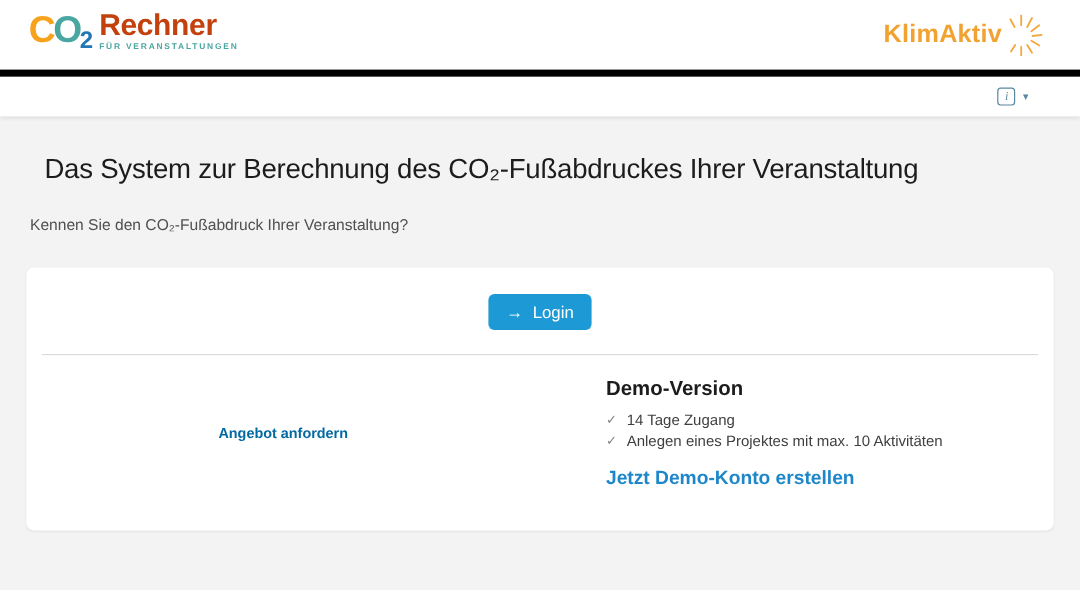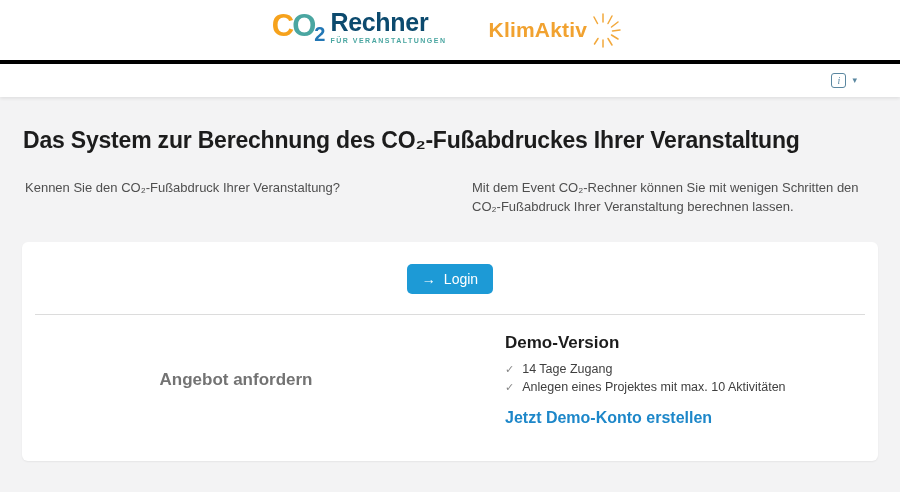--- a/index.html
+++ b/index.html
@@ -1,63 +1,63 @@
 <!DOCTYPE html>
 <html><head>
 <meta charset="utf-8">
 <style>
   * { margin:0; padding:0; box-sizing:border-box; }
   html, body { width:900px; height:492px; overflow:hidden; }
   body { background:#f3f3f4; font-family:"Liberation Sans","DejaVu Sans",sans-serif; }
 
   
-  .header { height:64px; background:#fff; display:flex; justify-content:center;
-            align-items:center; padding:0 30px 0 24px; border-bottom:4px solid #000000; }
+  .header { height:64px; background:#fff; display:flex; justify-content:space-between;
+            align-items:center; padding:0 30px 0 24px; border-bottom:6px solid #000000; }
   .logo { display:flex; align-items:flex-start; gap:5px; cursor:pointer; }
   .logo-mark { font-weight:bold; font-size:31px; line-height:40px; letter-spacing:-2px; white-space:nowrap; }
   .logo-c { color:#f6a21c; }
   .logo-o { color:#4aa6a1; }
   .logo-2 { color:#2277b5; font-size:20px; vertical-align:-5px; letter-spacing:0; }
   .logo-text { display:flex; flex-direction:column; padding-top:4px; }
-  .logo-name { color:#0c4a6e; font-size:25px; font-weight:bold; line-height:25px; letter-spacing:-0.3px; }
+  .logo-name { color:#c2410c; font-size:25px; font-weight:bold; line-height:25px; letter-spacing:-0.3px; }
   .logo-sub { color:#4aa6a1; font-size:7px; font-weight:bold; letter-spacing:1.5px; margin-top:2px; }
 
   .partner { display:flex; align-items:center; cursor:pointer; }
   .partner-name { color:#f1a230; font-size:21px; font-weight:bold; letter-spacing:0.2px;margin-left:42px; }
   .sun-icon { margin-left:-3px; }
   .sun-icon svg { display:block; }
 
   
   .infobar { height:33px; background:#fff; display:flex; justify-content:flex-end;
              align-items:center; padding-right:43px; box-shadow:0 2px 3px rgba(0,0,0,0.07); }
   .info-group { display:flex; align-items:center; gap:6px; cursor:pointer; }
   .info-box { width:15px; height:15px; border:1px solid #5a87a0; border-radius:3px; color:#5a87a0;
               font-size:10px; line-height:1; display:flex; align-items:center; justify-content:center;
               font-family:"Liberation Serif","DejaVu Serif",serif; font-style:italic; }
   .caret { color:#5a87a0; font-size:9px; line-height:1; }
 
   
-  .page-title { margin:30px 23px 0; font-size:23px; font-weight:bold; color:#1c1c1c; letter-spacing:-0.2px; }
+  .page-title { margin:30px 37px 0; font-size:23px; font-weight:normal; color:#1c1c1c; letter-spacing:-0.2px; }
   .intro-cols { display:grid; grid-template-columns:1fr 1fr; column-gap:36px; margin:24px 25px 0; }
   .intro-cols p { font-size:13px; line-height:19px; color:#4f4f4f; }
   .intro-left p + p { margin-top:11px; }
   .intro-right { padding-left:4px; }
 
   
   .card { background:#fff; margin:26px 22px 0; border-radius:6px;
           box-shadow:0 1px 2px rgba(0,0,0,0.06); padding-bottom:34px; }
   .login-row { display:flex; justify-content:center; padding:22px 0 20px; }
   .login-btn { background:#1d9ad6; color:#fff; border:none; border-radius:5px; font-size:14px;
                padding:7px 15px; display:flex; align-items:center; gap:8px; cursor:pointer;
                font-family:inherit; }
   .card hr { border:none; border-top:1px solid #dcdcdc; margin:0 13px; }
   .no-login { text-align:center; font-size:15px; font-weight:bold; color:#1c1c1c; margin-top:13px; }
   .two-col { display:grid; grid-template-columns:1fr 1fr; margin-top:18px; }
   .offer-col { display:flex; align-items:center; justify-content:center; }
-  .offer-link { color:#737373; font-size:17px; font-weight:bold; cursor:pointer; text-decoration:none; }
+  .offer-link { color:#0369a1; font-size:12px; font-weight:bold; cursor:pointer; text-decoration:none; }
   .demo-col { padding-left:55px; padding-right:20px; }
   .demo-title { font-size:17px; font-weight:bold; color:#1c1c1c; }
   .demo-list { list-style:none; margin-top:8px; }
   .demo-list li { font-size:12.5px; color:#3f3f3f; line-height:17.5px; display:flex; gap:8px; }
   .check { color:#868686; font-size:11px; }
   .demo-cta { display:inline-block; margin-top:13px; color:#1d87c9; font-size:16px; font-weight:bold;
               cursor:pointer; text-decoration:none; }
 </style>
 </head>
 <body>
@@ -97,23 +97,20 @@
   </div>
 </div>
 
 <main>
   <h1 class="page-title">Das System zur Berechnung des CO₂-Fußabdruckes Ihrer Veranstaltung</h1>
 
   <div class="intro-cols">
     <div class="intro-left">
       <p>Kennen Sie den CO₂-Fußabdruck Ihrer Veranstaltung?</p>
     </div>
-    <div class="intro-right">
-      <p>Mit dem Event CO₂-Rechner können Sie mit wenigen Schritten den CO₂-Fußabdruck Ihrer Veranstaltung berechnen lassen.</p>
-    </div>
   </div>
 
   <section class="card">
     <div class="login-row">
       <button class="login-btn">
         <span>→</span>
         <span>Login</span>
       </button>
     </div>
 

